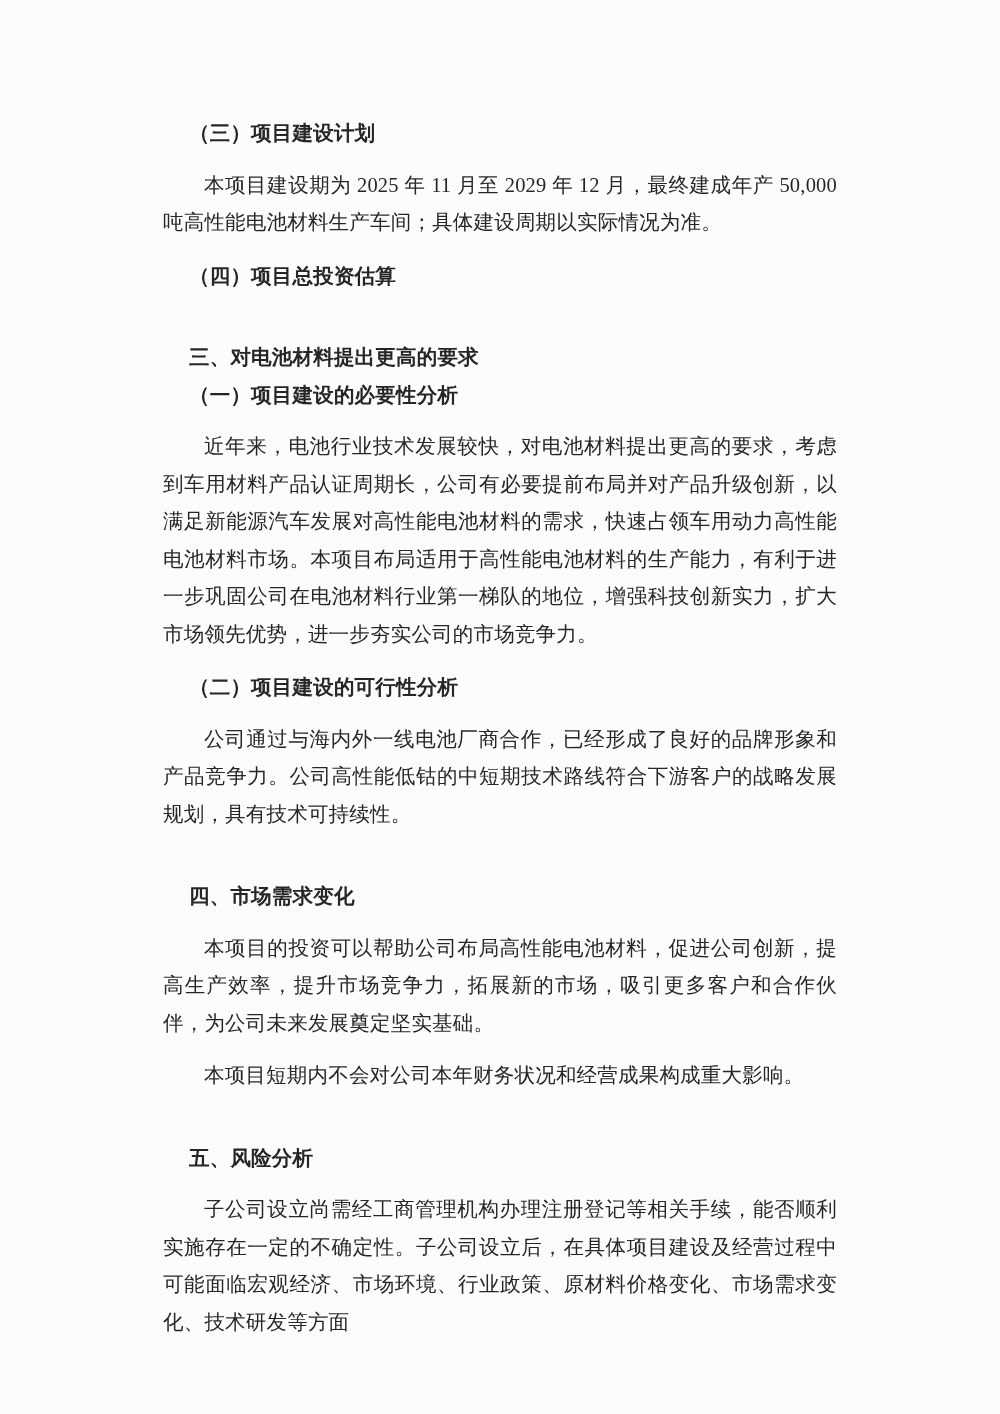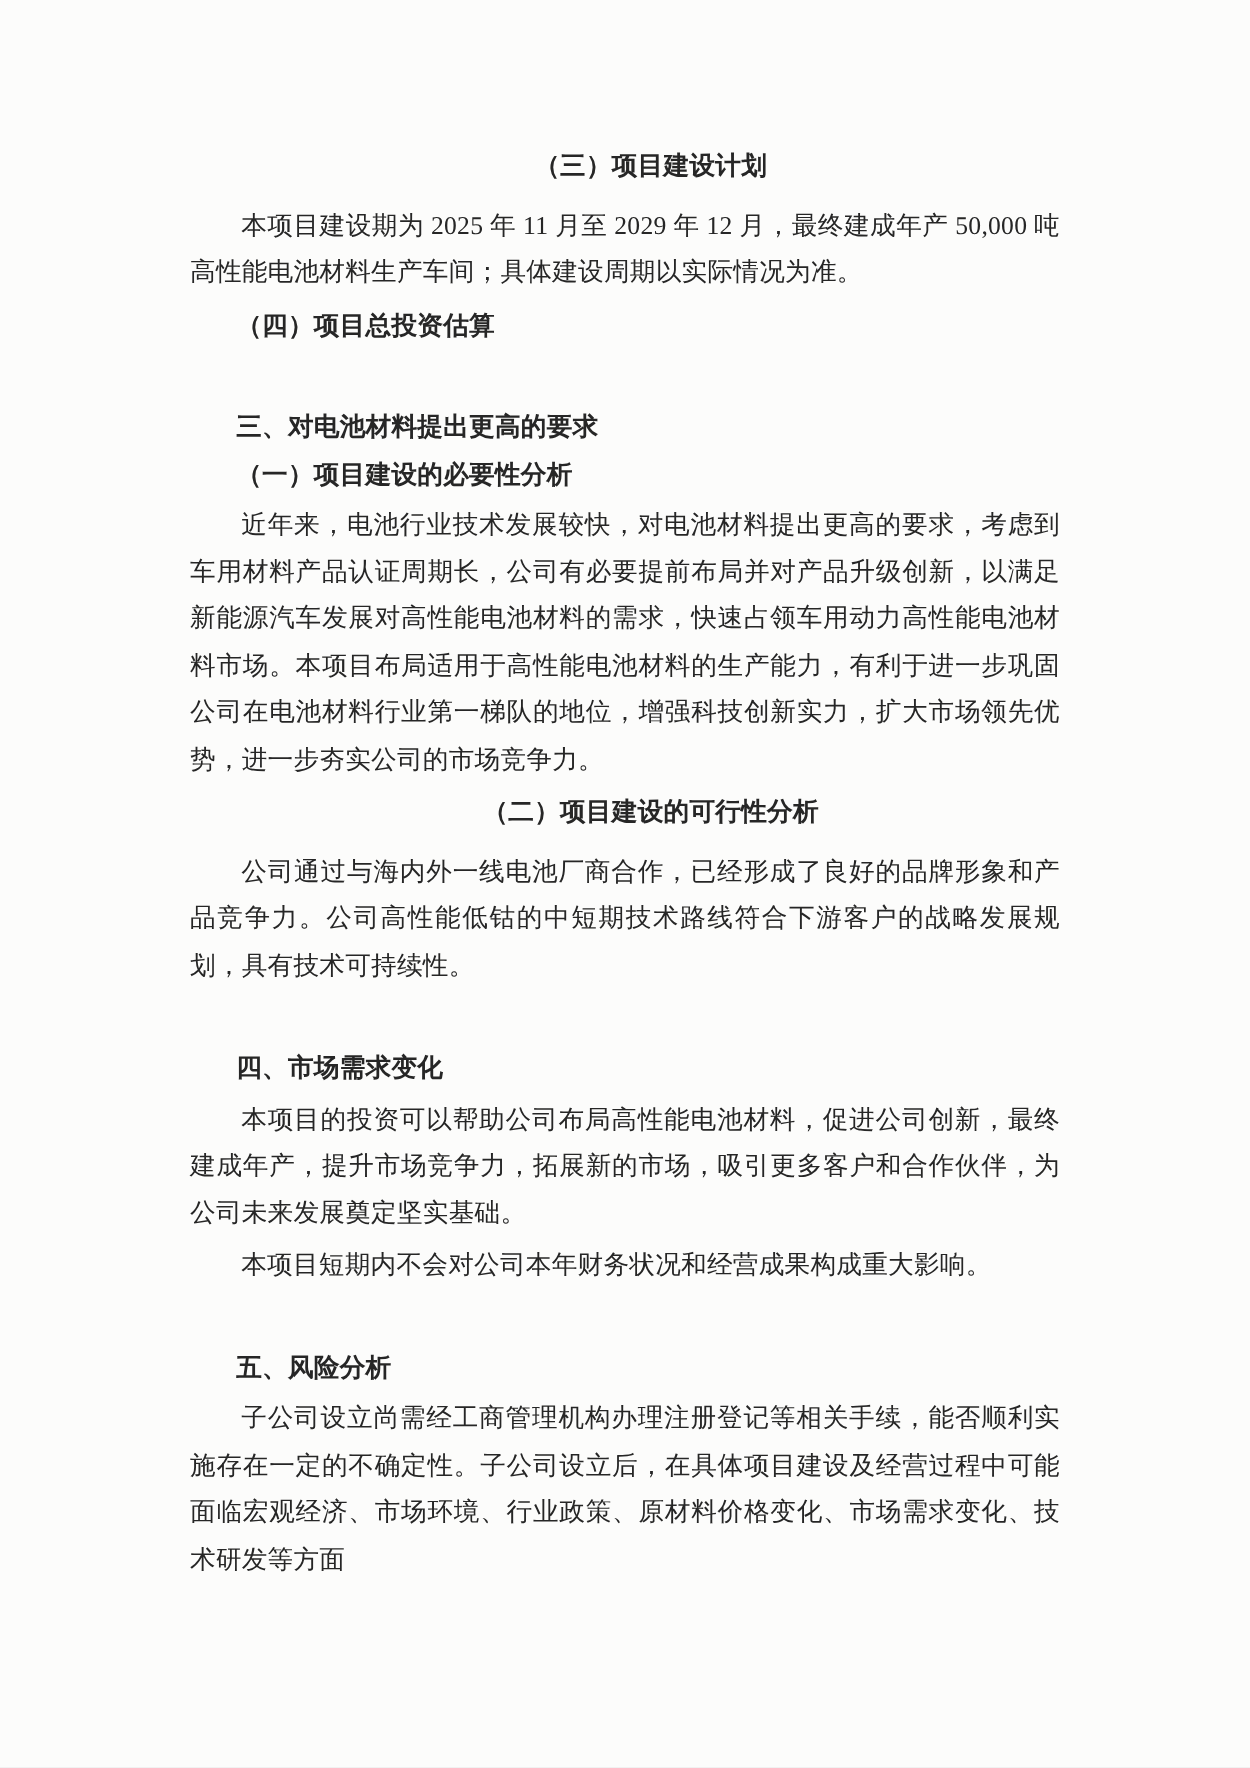--- a/index.html
+++ b/index.html
@@ -21,36 +21,35 @@
     position: absolute;
     left: 148px;
     top: 114px;
     width: 704px;
     font-size: 20.5px;
     line-height: 37.5px;
     text-align: justify;
     letter-spacing: 0.2px;
   }
   .para {
-    margin: 4px;
+    margin: 15px;
     text-indent: 2em;
   }
   .heading,
   .subheading {
     margin: 0;
     text-indent: 2em;
     font-weight: 700;
     font-family: "Liberation Sans", "DejaVu Sans", sans-serif;
     font-size: 20.5px;
     line-height: 37.5px;
     text-align: left;
   }
   .space-after {
     margin-bottom: 11px;
-    text-align: center;
   }
   .gap {
     margin-top: 44px;
   }
 </style>
 </head>
 <body>
 
 <div class="page" style="background: rgb(252, 252, 251); color: rgb(38, 38, 38);">
   <div class="content">
@@ -67,21 +66,21 @@
     <h3 class="subheading">（一）项目建设的必要性分析</h3>
 
     <p class="para">近年来，电池行业技术发展较快，对电池材料提出更高的要求，考虑到车用材料产品认证周期长，公司有必要提前布局并对产品升级创新，以满足新能源汽车发展对高性能电池材料的需求，快速占领车用动力高性能电池材料市场。本项目布局适用于高性能电池材料的生产能力，有利于进一步巩固公司在电池材料行业第一梯队的地位，增强科技创新实力，扩大市场领先优势，进一步夯实公司的市场竞争力。</p>
 
     <h3 class="subheading space-after">（二）项目建设的可行性分析</h3>
 
     <p class="para">公司通过与海内外一线电池厂商合作，已经形成了良好的品牌形象和产品竞争力。公司高性能低钴的中短期技术路线符合下游客户的战略发展规划，具有技术可持续性。</p>
 
     <h2 class="heading gap">四、市场需求变化</h2>
 
-    <p class="para">本项目的投资可以帮助公司布局高性能电池材料，促进公司创新，最终建成年产，提升市场竞争力，拓展新的市场，吸引更多客户和合作伙伴，为公司未来发展奠定坚实基础。</p>
+    <p class="para">本项目的投资可以帮助公司布局高性能电池材料，促进公司创新，提高生产效率，提升市场竞争力，拓展新的市场，吸引更多客户和合作伙伴，为公司未来发展奠定坚实基础。</p>
 
     <p class="para">本项目短期内不会对公司本年财务状况和经营成果构成重大影响。</p>
 
     <h2 class="heading gap">五、风险分析</h2>
 
     <p class="para">子公司设立尚需经工商管理机构办理注册登记等相关手续，能否顺利实施存在一定的不确定性。子公司设立后，在具体项目建设及经营过程中可能面临宏观经济、市场环境、行业政策、原材料价格变化、市场需求变化、技术研发等方面</p>
 
   </div>
 </div>
 

